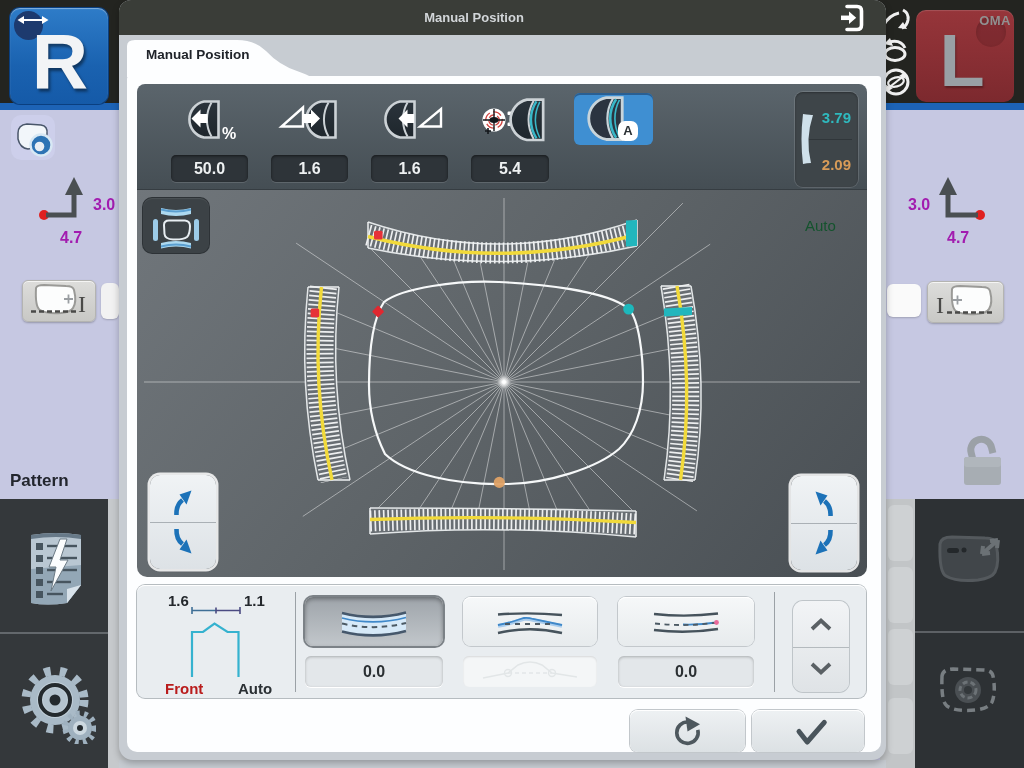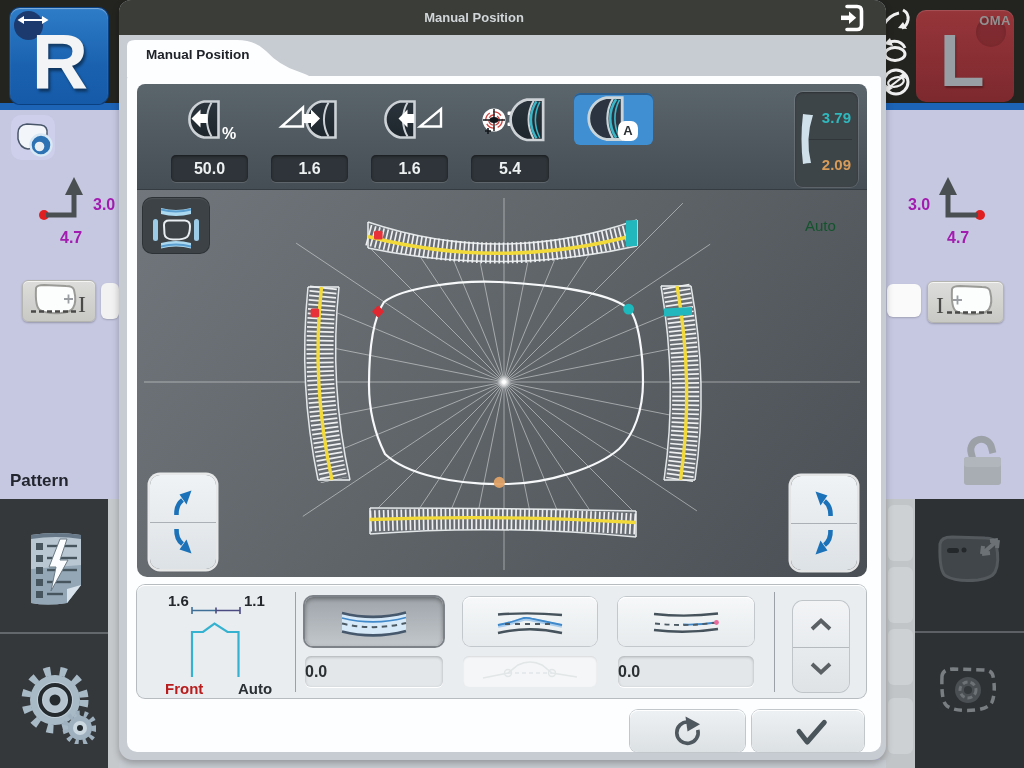--- a/index.html
+++ b/index.html
@@ -68,21 +68,21 @@
  box-shadow:0 0 0 2.5px rgba(255,255,255,.85),0 1px 3px rgba(0,0,0,.3)}
 .rotbox .mid{position:absolute;left:0;top:47px;width:66px;height:1px;background:#aab0b5}
 
 #botpanel{left:137px;top:585px;width:729px;height:113px;border-radius:8px;background:#e9edf0;
  box-shadow:0 0 0 1px #b6bcc0, inset 0 1px 0 #fff}
 .pdiv{position:absolute;top:7px;width:1px;height:100px;background:#9ba1a6}
 .bevbtn{position:absolute;top:12px;height:49px;border-radius:8px}
 .bev-n{background:linear-gradient(#f6f8f9,#e7ebed);box-shadow:0 0 0 1px #c3c8cc, inset 0 1px 0 #fff}
 .bev-s{background:linear-gradient(#9ea4aa,#c2c7cb);box-shadow:0 0 0 2px #7c8287, inset 0 2px 4px rgba(0,0,0,.35)}
 .bval{position:absolute;top:71px;height:31px;border-radius:6px;background:#e3e7ea;
- box-shadow:inset 0 1px 3px rgba(0,0,0,.25),0 1px 0 #fff;line-height:31px;
+ box-shadow:inset 0 1px 3px rgba(0,0,0,.25),0 1px 0 #fff;text-align:center;line-height:31px;
  font-size:16px;font-weight:bold;color:#2b3033}
 .bval2{position:absolute;top:71px;height:31px;border-radius:6px;background:#f4f6f7;
  box-shadow:inset 0 1px 2px rgba(0,0,0,.12)}
 #updown{position:absolute;left:656px;top:16px;width:56px;height:91px;border-radius:10px;
  background:linear-gradient(#f2f4f6,#dfe3e6);box-shadow:0 0 0 1px #bfc5c9}
 #updown .mid{position:absolute;left:0;top:46px;width:56px;height:1px;background:#b4babe}
 .okbtn{height:42px;border-radius:8px;background:linear-gradient(#eef1f3,#dce1e4);
  box-shadow:0 0 0 1px #c2c7cb, inset 0 1px 0 #fff}
 #n16{left:168px;top:592px;font-size:15px;font-weight:bold;color:#24282c}
 #n18{left:244px;top:592px;font-size:15px;font-weight:bold;color:#24282c}

